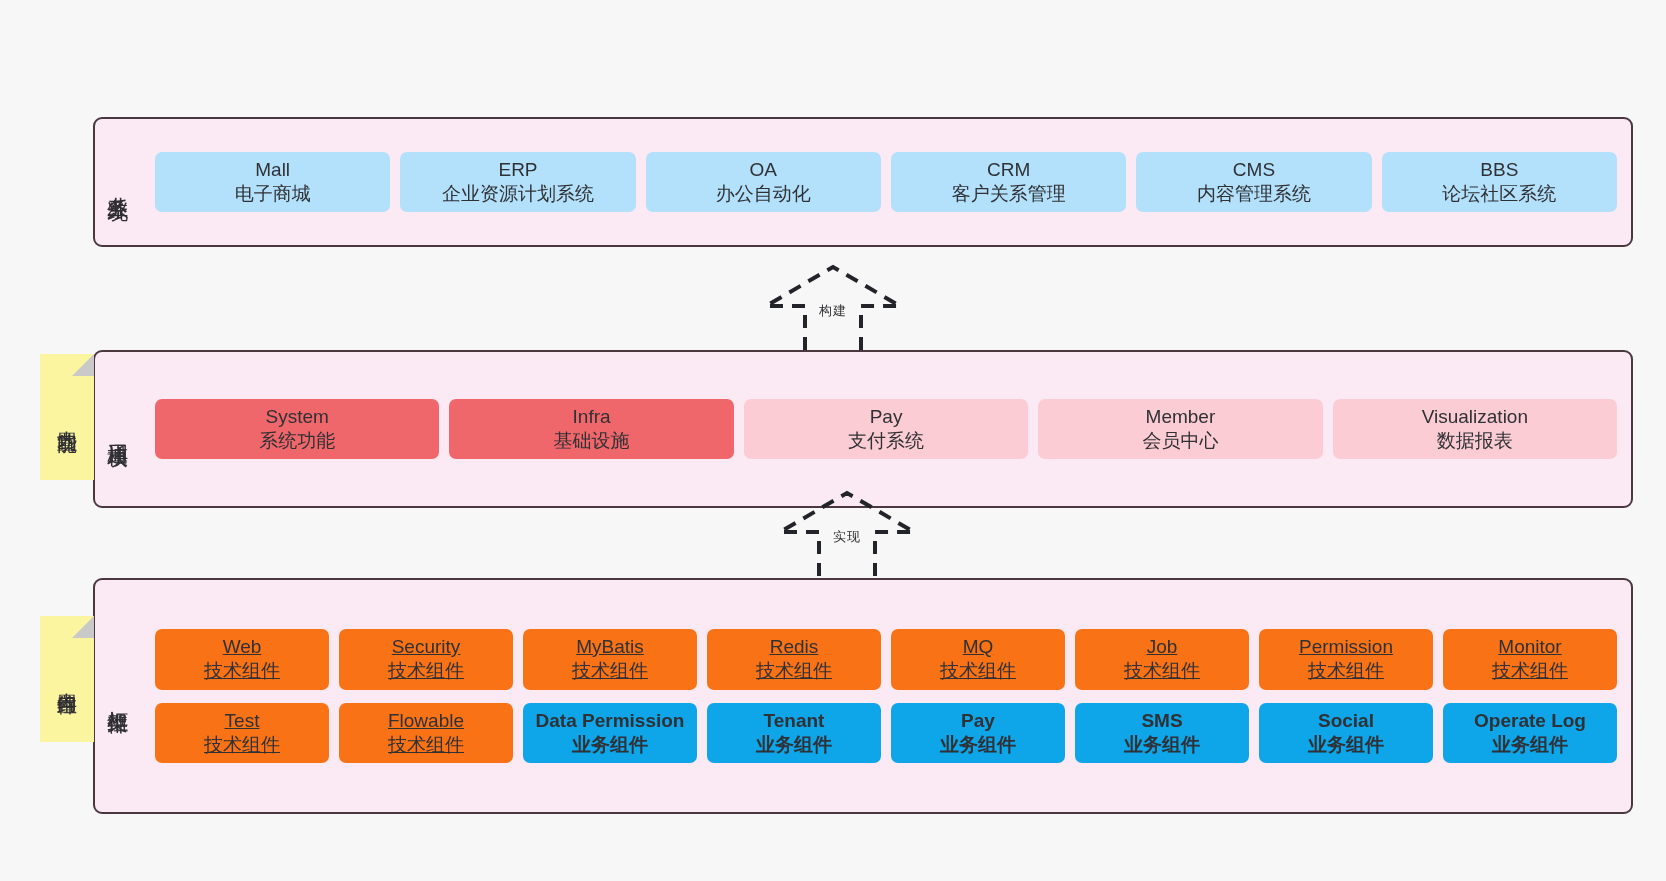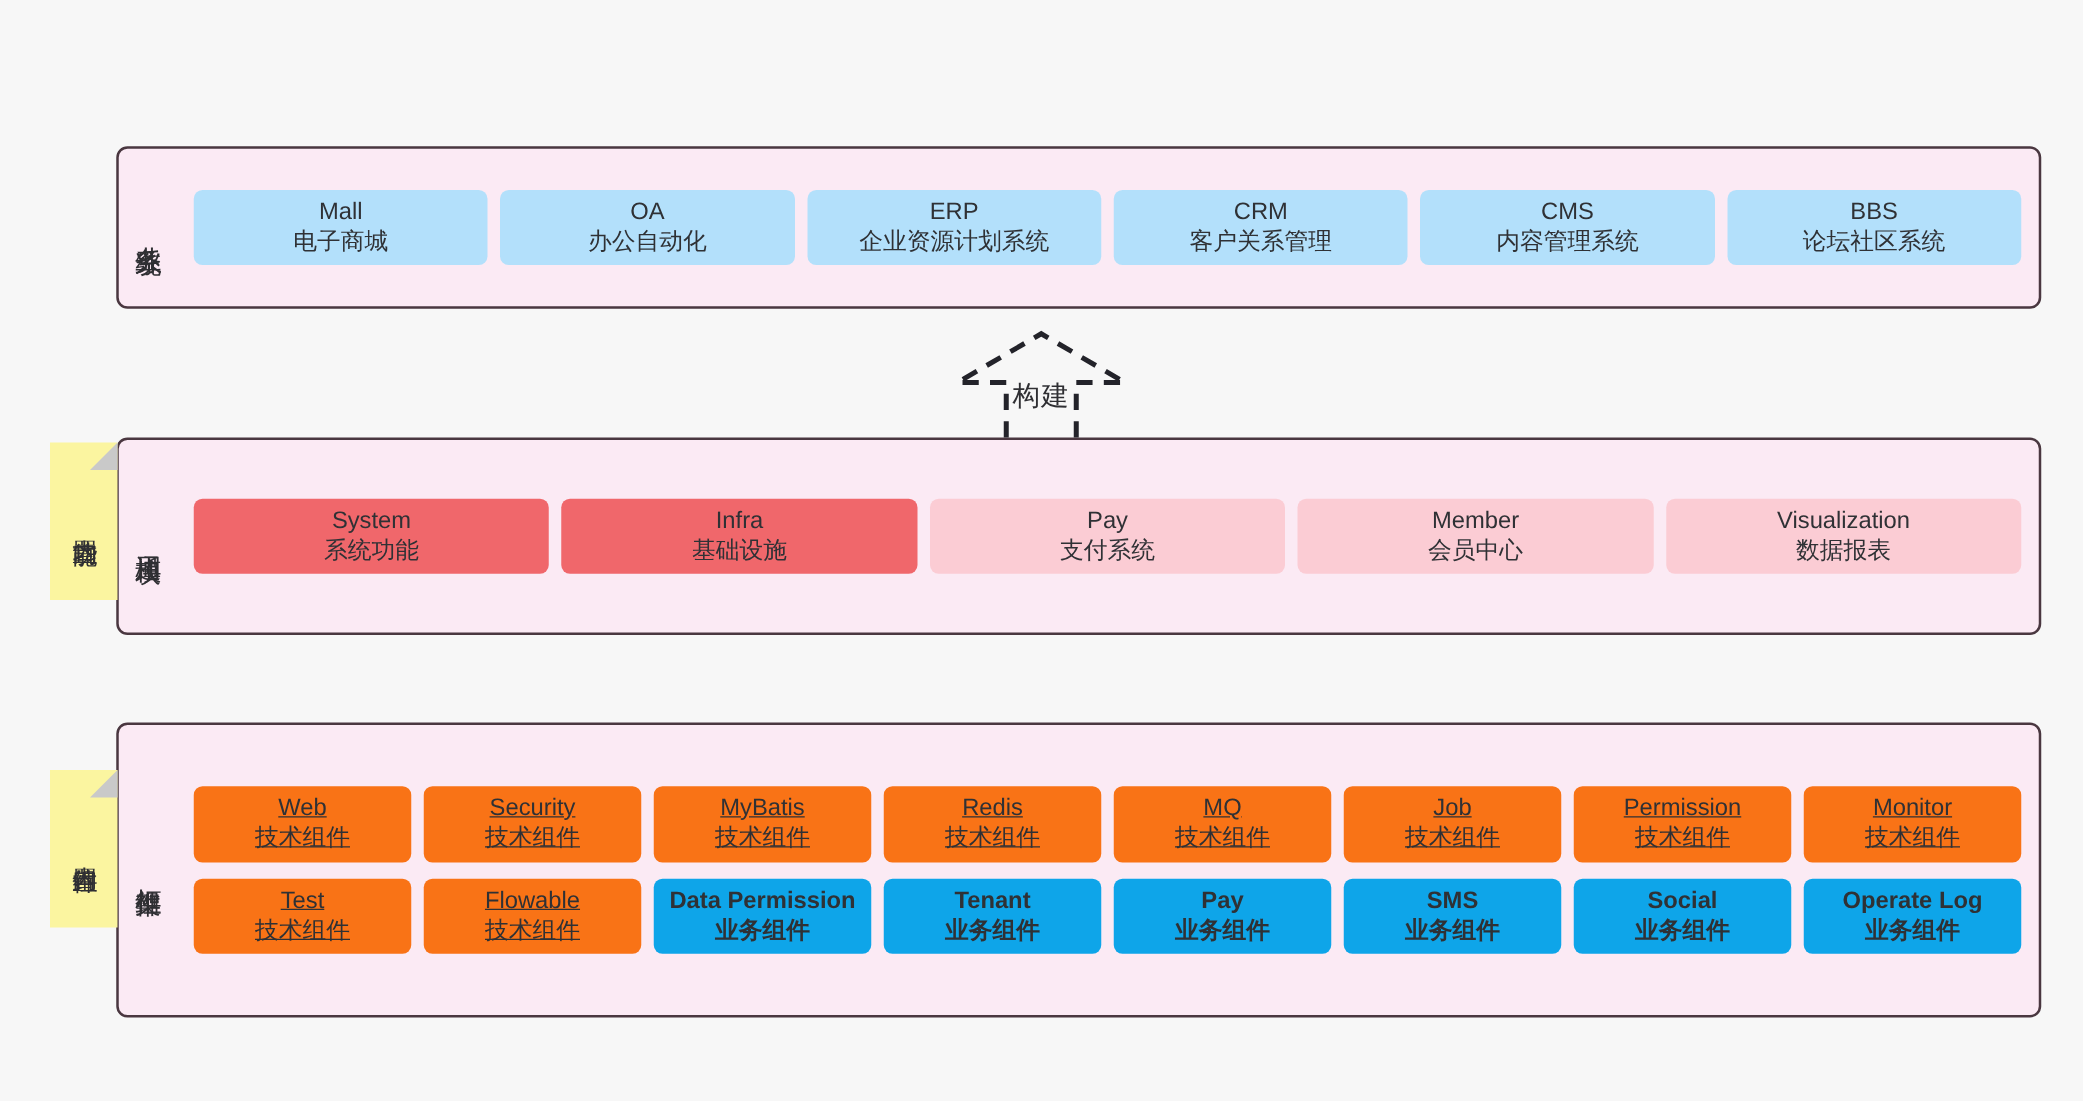--- a/index.html
+++ b/index.html
@@ -105,46 +105,46 @@
   
   .arrow-wrap {
     position: absolute;
     z-index: 2;
   }
   .arrow-wrap svg { display: block; overflow: visible; }
   .arrow-label {
     position: absolute;
     left: 0; right: 0;
     text-align: center;
-    font-size: 22px;
+    font-size: 13px;
     color: #2f2f33;
     letter-spacing: 1px;
     white-space: nowrap;
   }
 </style>
 </head>
 <body>
 
 <div id="stage">
 
   <div class="section" id="sec-0" style="left:93px; top:117px; width:1540px; height:130px;">
     <div class="section-label">业务系统</div>
     <div class="section-body">
       <div class="row">
         <div class="cell c-blue">
           <span class="l1">Mall</span>
           <span class="l2">电子商城</span>
         </div>
         <div class="cell c-blue">
+          <span class="l1">ERP</span>
+          <span class="l2">企业资源计划系统</span>
+        </div>
+        <div class="cell c-blue">
           <span class="l1">OA</span>
           <span class="l2">办公自动化</span>
-        </div>
-        <div class="cell c-blue">
-          <span class="l1">ERP</span>
-          <span class="l2">企业资源计划系统</span>
         </div>
         <div class="cell c-blue">
           <span class="l1">CRM</span>
           <span class="l2">客户关系管理</span>
         </div>
         <div class="cell c-blue">
           <span class="l1">CMS</span>
           <span class="l2">内容管理系统</span>
         </div>
         <div class="cell c-blue">
@@ -187,20 +187,26 @@
           <span class="l2">会员中心</span>
         </div>
         <div class="cell c-red-soft">
           <span class="l1">Visualization</span>
           <span class="l2">数据报表</span>
         </div>
       </div>
     </div>
   </div>
 
+  <div class="arrow-wrap" style="left:772px; top:490px; width:150px; height:86px;">
+    <svg width="150" height="86" viewBox="0 0 150 86" aria-hidden="true">
+      <path d="M 47 86 L 47 42 L 8 42 L 75 3 L 142 42 L 103 42 L 103 86" fill="none" stroke="#23232a" stroke-width="4" stroke-dasharray="13 9" stroke-linecap="butt" stroke-linejoin="miter"></path>
+    </svg>
+    <div class="arrow-label" style="top:38px;">实现</div>
+  </div>
 
   <div class="sticky" style="left:40px; top:616px; height:126px;">
     <span>内置组件</span>
   </div>
 
   <div class="section" id="sec-2" style="left:93px; top:578px; width:1540px; height:236px;">
     <div class="section-label">框架组件</div>
     <div class="section-body">
 
       <div class="row">

